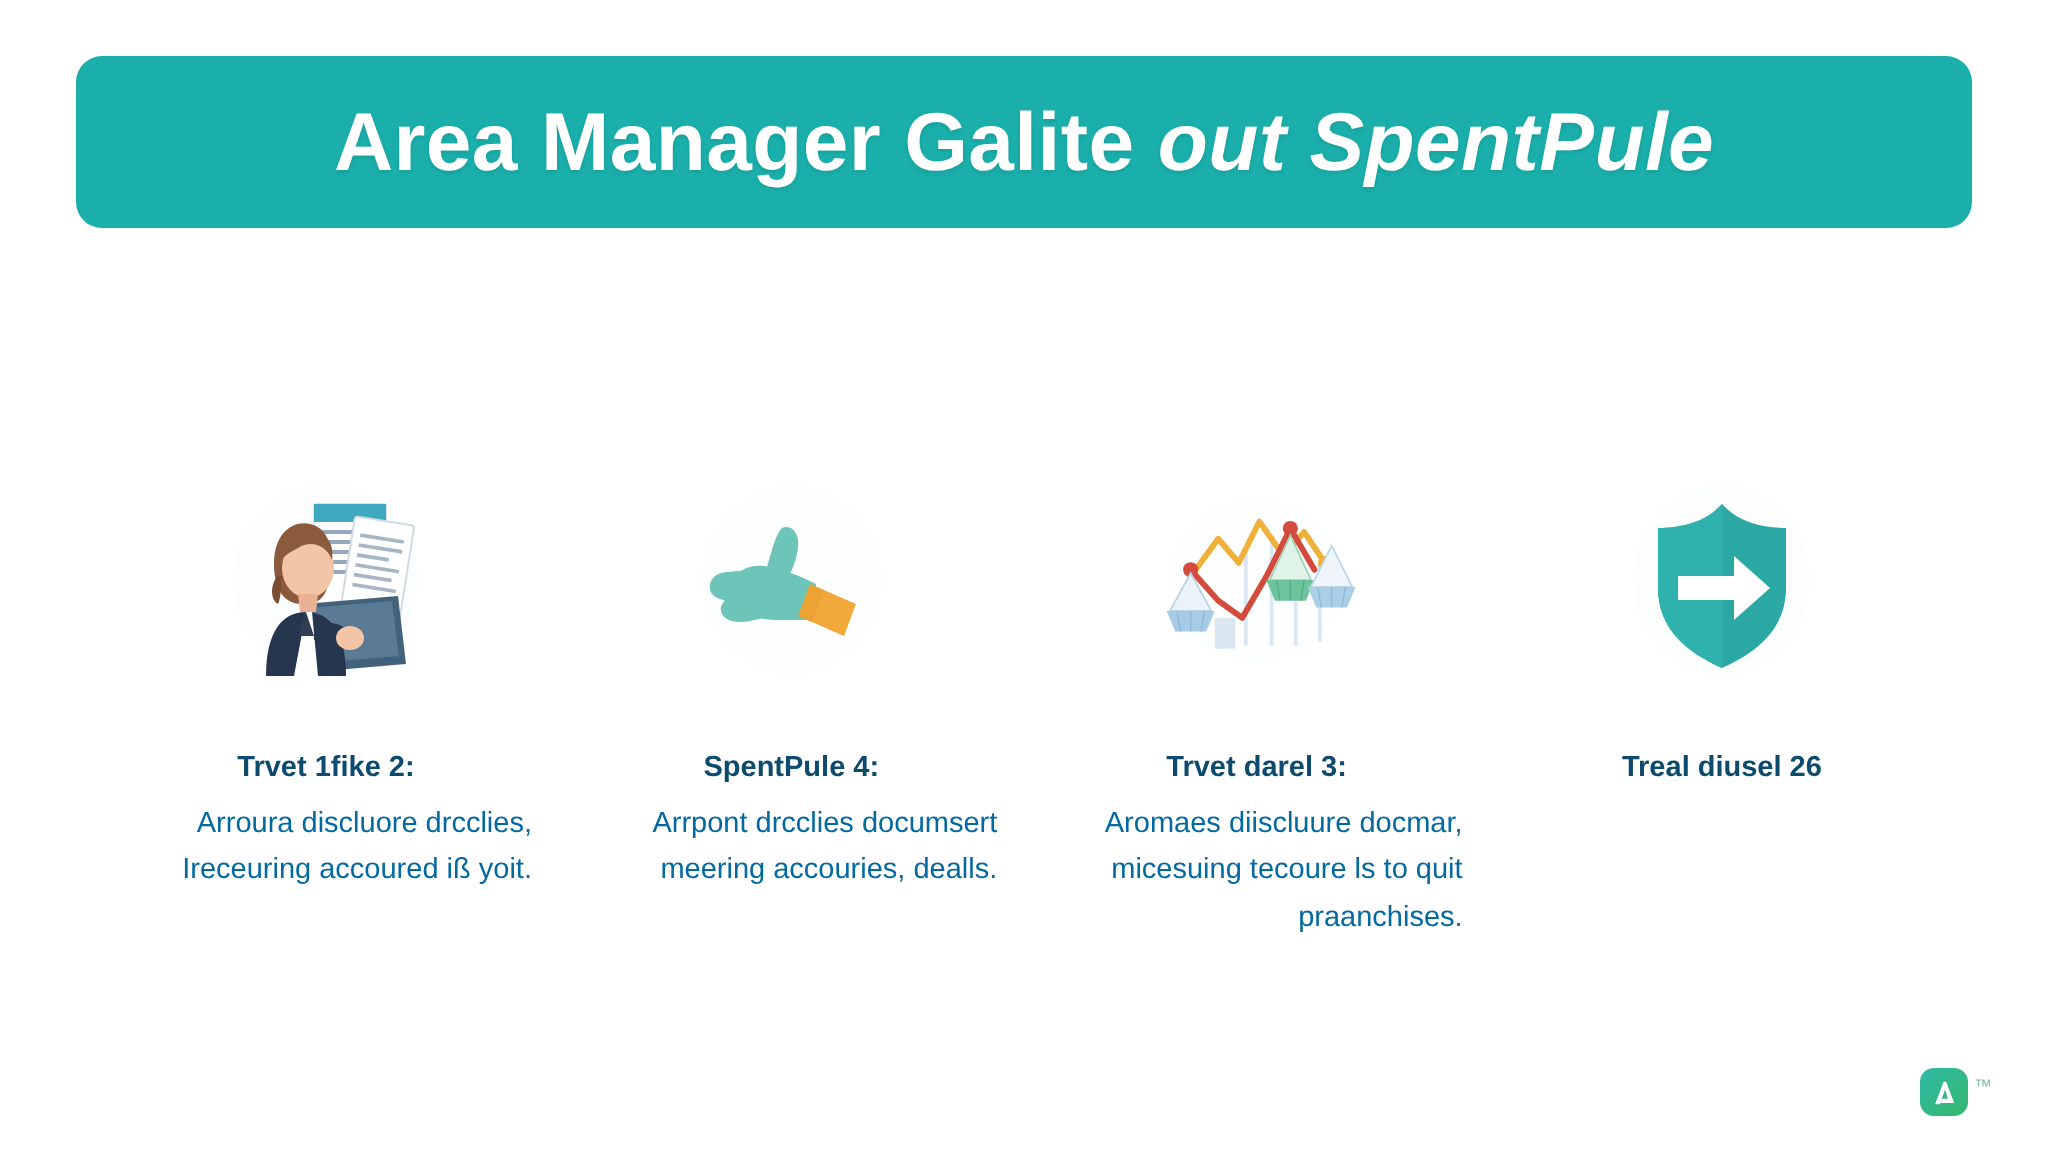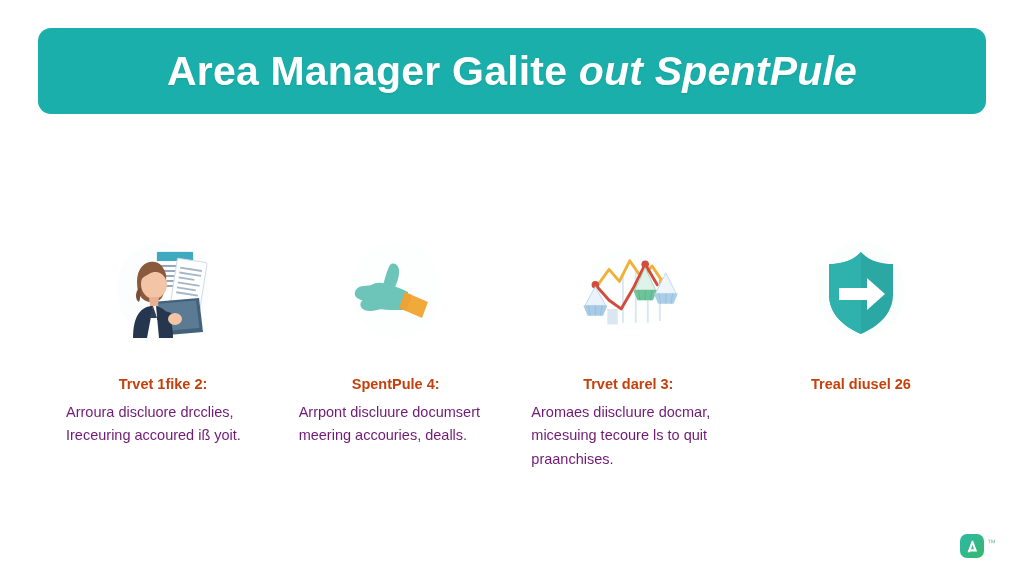--- a/index.html
+++ b/index.html
@@ -61,32 +61,32 @@
   }
   .icon-wrap {
     width: 110px;
     height: 104px;
     display: flex;
     align-items: center;
     justify-content: center;
     margin-bottom: 34px;
   }
   .col-heading {
-    color: #c2410c;
+    color: #0c4a6e;
     font-size: 14.5px;
     font-weight: bold;
     text-align: center;
     margin-bottom: 9px;
     white-space: nowrap;
   }
   .col-body {
-    color: #701a75;
+    color: #0369a1;
     font-size: 14.5px;
     line-height: 1.62;
-    text-align: left;
+    text-align: right;
     width: 100%;
     padding-left: 6px;
     box-sizing: border-box;
   }
 
   
   .logo {
     position: absolute;
     right: 28px;
     bottom: 18px;
@@ -193,21 +193,21 @@
         <path d="M22 48 C16 50 14 56 18 60 C24 66 34 70 46 70 L64 70 L64 52 C56 48 46 44 38 43 C30 42 26 46 22 48 Z" fill="#6cc5b8"></path>
 
         <path d="M20 46 C14 46 10 50 11 55 C12 59 18 61 24 60 C30 59 36 57 40 55 L38 46 C32 45 26 45 20 46 Z" fill="#6cc5b8"></path>
         <path d="M24 58 C18 59 15 63 17 67 C19 71 26 72 33 70 C39 69 44 67 47 65 L44 57 C38 58 30 57 24 58 Z" fill="#6cc5b8"></path>
 
         <path d="M61 52 L84 62 L78 78 L55 68 Z" fill="#f2a93b"></path>
         <path d="M61 52 L68 55 L62 71 L55 68 Z" fill="#e69a2c" opacity="0.45"></path>
       </svg>
     </div>
     <div class="col-heading">SpentPule 4:</div>
-    <div class="col-body">Arrpont discluure documsert meering accouries, dealls.</div>
+    <div class="col-body">Arrpont drcclies documsert meering accouries, dealls.</div>
   </div>
 
   <div class="col">
     <div class="icon-wrap">
       <svg width="128" height="100" viewBox="0 0 128 100" xmlns="http://www.w3.org/2000/svg">
         <ellipse cx="64" cy="50" rx="50" ry="48" fill="#fdfefe"></ellipse>
 
         <g fill="#cfe0ee" opacity="0.75">
           <rect x="40" y="72" width="12" height="18"></rect>
           <rect x="57" y="30" width="2.2" height="58"></rect>

